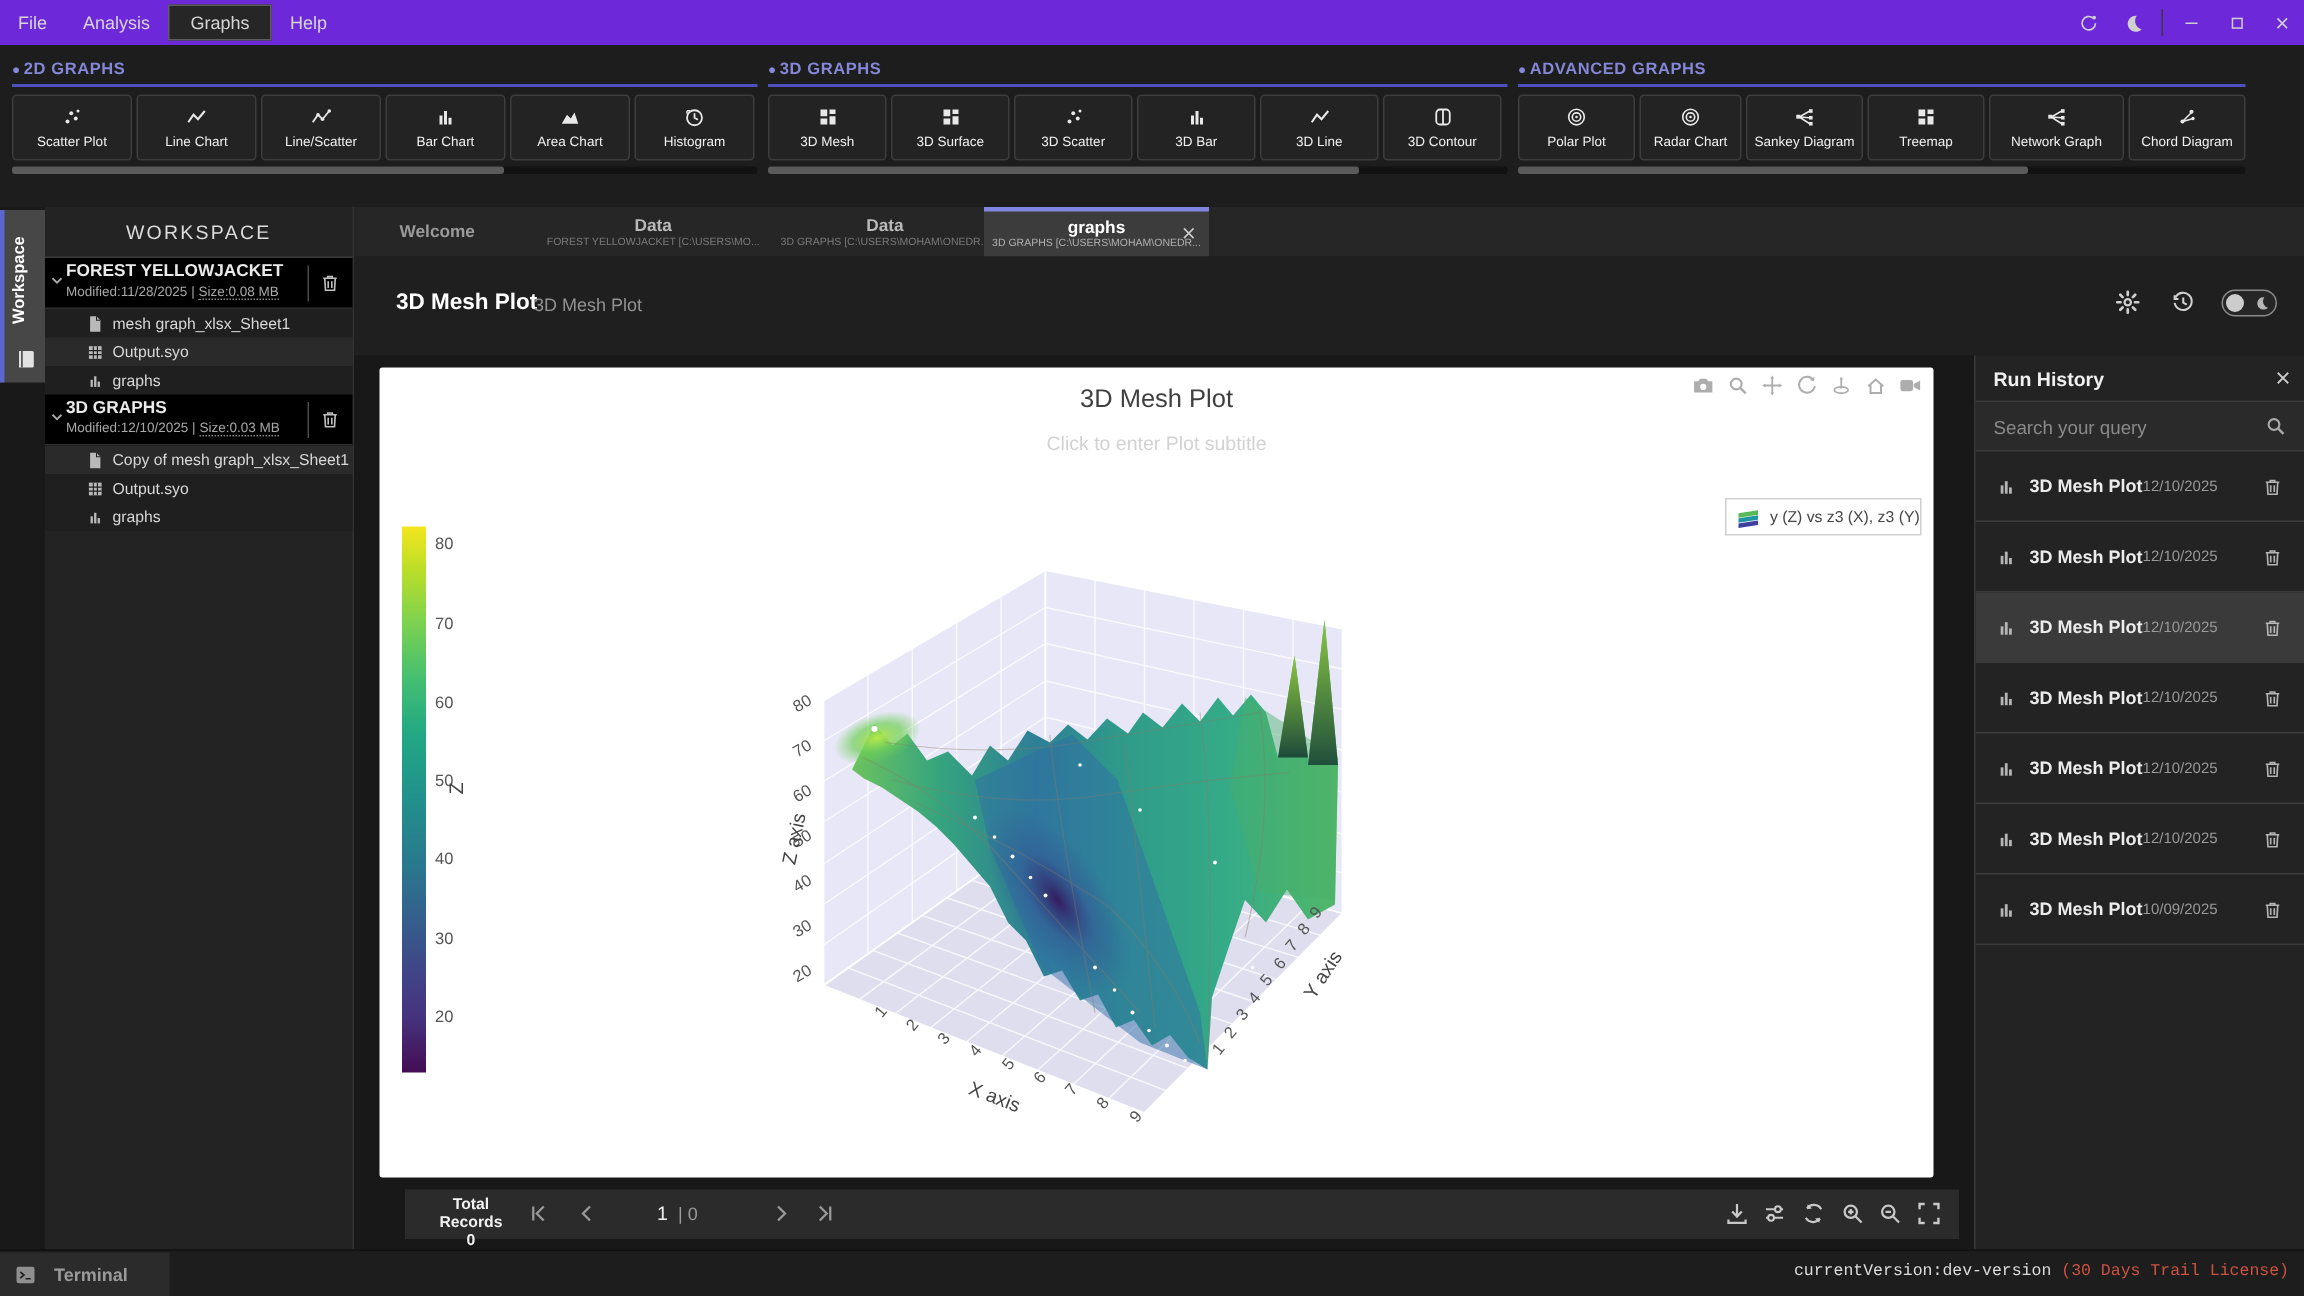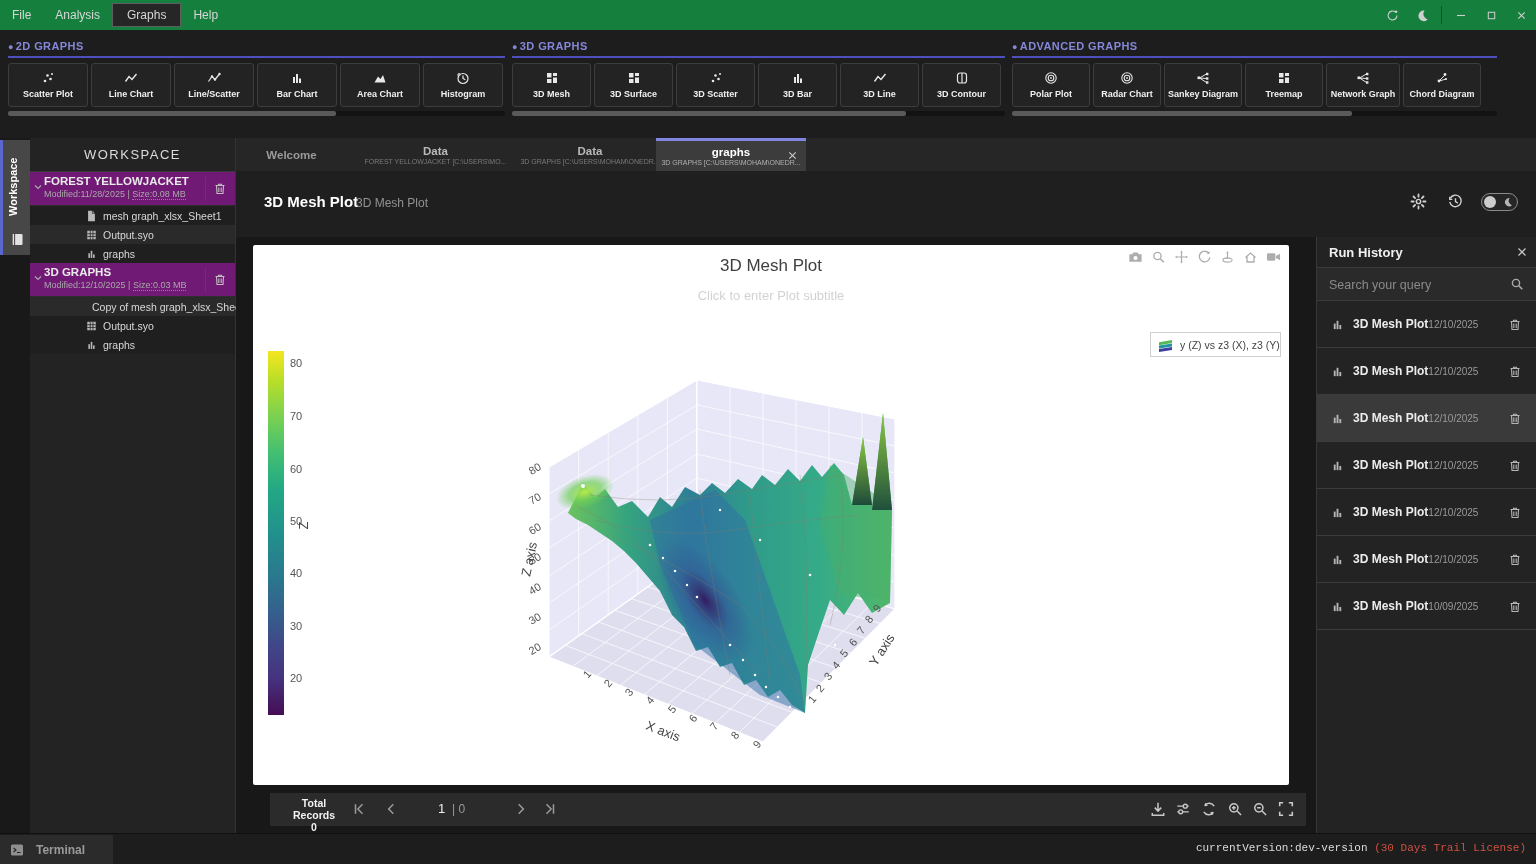--- a/index.html
+++ b/index.html
@@ -4,63 +4,63 @@
 <style>
   * { margin:0; padding:0; box-sizing:border-box; }
   html,body { width:1536px; height:864px; background:#141414; overflow:hidden;
               font-family:"Liberation Sans", sans-serif; }
   #app { position:relative; width:1536px; height:864px; background:#1b1b1b; }
   .abs { position:absolute; }
   .ic { display:inline-block; line-height:0; }
   .ic svg { width:100%; height:100%; display:block; }
 
   
-  .titlebar { left:0; top:0; width:1536px; height:30px; background:#15803d;
+  .titlebar { left:0; top:0; width:1536px; height:30px; background:#6d28d9;
               display:flex; align-items:center; }
   .menu-item { color:#d6d6d6; font-size:12px; padding:5px 12px; }
   .menu-item.active { background:#262626; border:1px solid #5e5e5e; padding:4px 14px; }
   .win-ics { position:absolute; right:0; top:0; height:30px; display:flex; align-items:center; }
   .win-ic { width:30px; height:30px; display:flex; align-items:center; justify-content:center; color:#cfcfcf; }
   .win-sep { width:1px; height:18px; background:#3a3a3a; margin:0 4px; }
 
   
   .ribbon { left:0; top:30px; width:1536px; height:108px; background:#1d1d1d; }
   .rgroup { position:absolute; top:10px; }
   .rg-head { color:#8587d8; font-size:11px; font-weight:bold; letter-spacing:.4px; height:15px; }
   .rg-head .dot { color:#8587d8; margin-right:2px; font-size:9px; }
   .rg-line { height:2px; background:#4d50bd; margin-top:1px; }
   .rg-btns { display:flex; gap:3px; margin-top:5px; }
   .rbtn { height:44px; background:#232323; border:1px solid #3d3d3d; border-radius:3px;
           display:flex; flex-direction:column; align-items:center; justify-content:center; gap:4px; }
   .rbtn .ic { width:14px; height:14px; color:#e8e8e8; }
-  .rbtn .lbl { color:#f0f0f0; font-size:9px; font-weight:bold; white-space:nowrap; }
+  .rbtn .lbl { color:#f0f0f0; font-size:9px; font-weight:normal; white-space:nowrap; }
   .rg-scroll { height:5px; background:#121212; margin-top:4px; border-radius:2px; position:relative; }
   .rg-thumb { position:absolute; left:0; top:0; height:5px; background:#5a5a5a; border-radius:2px; }
   .pin { left:1514px; top:108px; width:16px; height:16px; color:#b5b5b5; }
 
   
   .rail { left:0; top:138px; width:30px; height:695px; background:#191919; }
   .vtab { position:absolute; left:0; top:2px; width:30px; height:115px; background:#474747;
           border-left:3px solid #5b67cf; }
   .vtab-lbl { position:absolute; left:4px; top:8px; width:22px; height:78px; color:#ffffff;
               font-size:11px; font-weight:bold; writing-mode:vertical-rl; transform:rotate(180deg);
               text-align:center; }
   .vtab .ic { position:absolute; left:7px; top:92px; width:15px; height:15px; color:#e2e2e2; }
 
   .ws { left:30px; top:138px; width:206px; height:695px; background:#232323; border-right:1px solid #333; }
   .ws-head { height:34px; display:flex; align-items:center; justify-content:center; color:#dcdcdc;
              font-size:13px; letter-spacing:1.5px; border-bottom:1px solid #3a3a3a; }
-  .ws-grp { position:relative; height:34px; background:#701a75; border-bottom:1px solid #2e2e2e; padding:3px 0 0 14px; }
+  .ws-grp { position:relative; height:34px; background:#000000; border-bottom:1px solid #2e2e2e; padding:3px 0 0 14px; }
   .ws-grp .chev { position:absolute; left:3px; top:10px; width:10px; height:10px; color:#aaa; }
   .ws-grp .gname { color:#eaeaea; font-size:11.5px; font-weight:bold; }
   .ws-grp .gmeta { color:#a8a8a8; font-size:9px; margin-top:2px; }
   .ws-grp .gmeta .und { border-bottom:1px dotted #888; }
   .ws-grp .vline { position:absolute; right:29px; top:5px; width:1px; height:24px; background:#4a4a4a; }
   .ws-grp .trash { position:absolute; right:8px; top:9px; width:14px; height:15px; color:#c0c0c0; }
-  .ws-row { height:19px; display:flex; align-items:center; padding-left:56px; gap:6px; }
+  .ws-row { height:19px; display:flex; align-items:center; padding-left:28px; gap:6px; }
   .ws-row .ic { width:11px; height:12px; color:#b9b9b9; }
   .ws-row .rlbl { color:#d8d8d8; font-size:10.5px; white-space:nowrap; }
   .rowA { background:#1f1f1f; } .rowB { background:#2a2a2a; }
 
   
   .tabs { left:236px; top:138px; width:1300px; height:33px; background:#262626; display:flex;align-items:flex-end; }
   .tab { height:33px; display:flex; flex-direction:column; align-items:center; justify-content:center; }
   .tab .t1 { font-size:11.5px; font-weight:bold; color:#9a9a9a; }
   .tab .t2 { font-size:7px; color:#7a7a7a; margin-top:1px; white-space:nowrap; }
   .tab.two .t1 { color:#b9b9b9; }
@@ -388,21 +388,21 @@
                 <g fill="currentColor">
                   <rect x="2" y="2" width="4.5" height="4.5"></rect>
                   <rect x="8" y="2" width="4" height="3"></rect>
                   <rect x="2" y="8" width="4.5" height="4"></rect>
                   <rect x="8" y="6.5" width="4" height="5.5"></rect>
                 </g>
               </svg>
             </span>
             <span class="lbl">Treemap</span>
           </div>
-        <div class="rbtn" style="width:74px">
+        <div class="rbtn" style="width:90px">
             <span class="ic">
               <svg viewBox="0 0 14 14">
                 <g stroke="currentColor" stroke-width="1" fill="none">
                   <path d="M3.5 7 L10.5 3 M3.5 7 L10.5 7.5 M3.5 7 L10.5 11.5"></path>
                 </g>
                 <g fill="currentColor">
                   <rect x="1.5" y="5.5" width="2.6" height="2.6"></rect>
                   <rect x="10" y="1.8" width="2.4" height="2.4"></rect>
                   <rect x="10" y="6.3" width="2.4" height="2.4"></rect>
                   <rect x="10" y="10.3" width="2.4" height="2.4"></rect>

